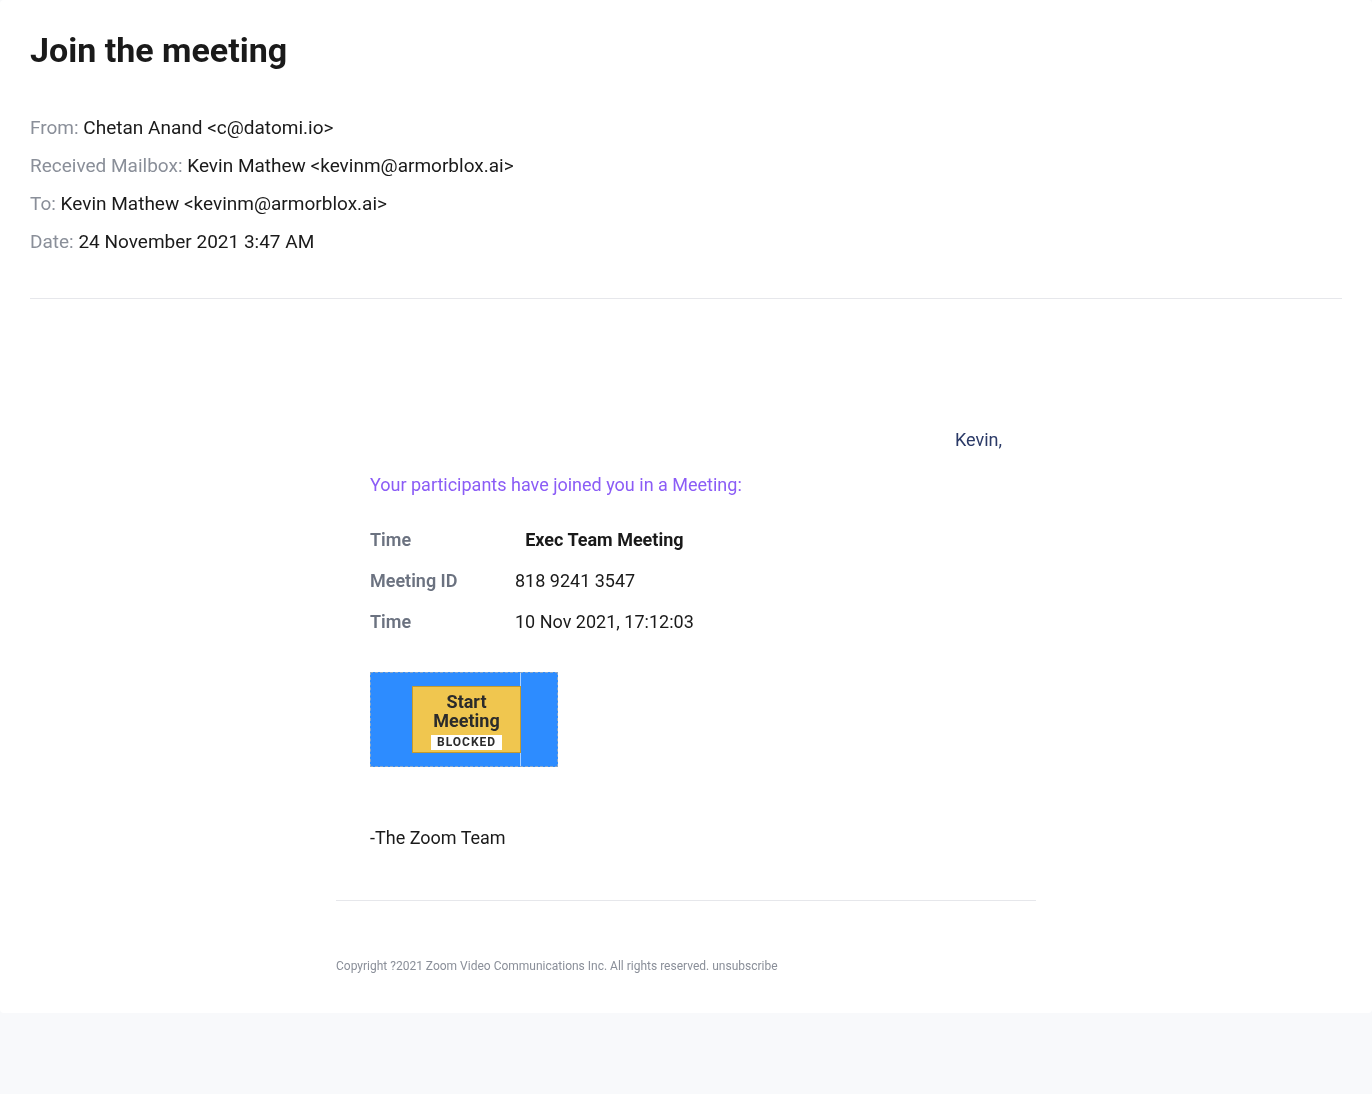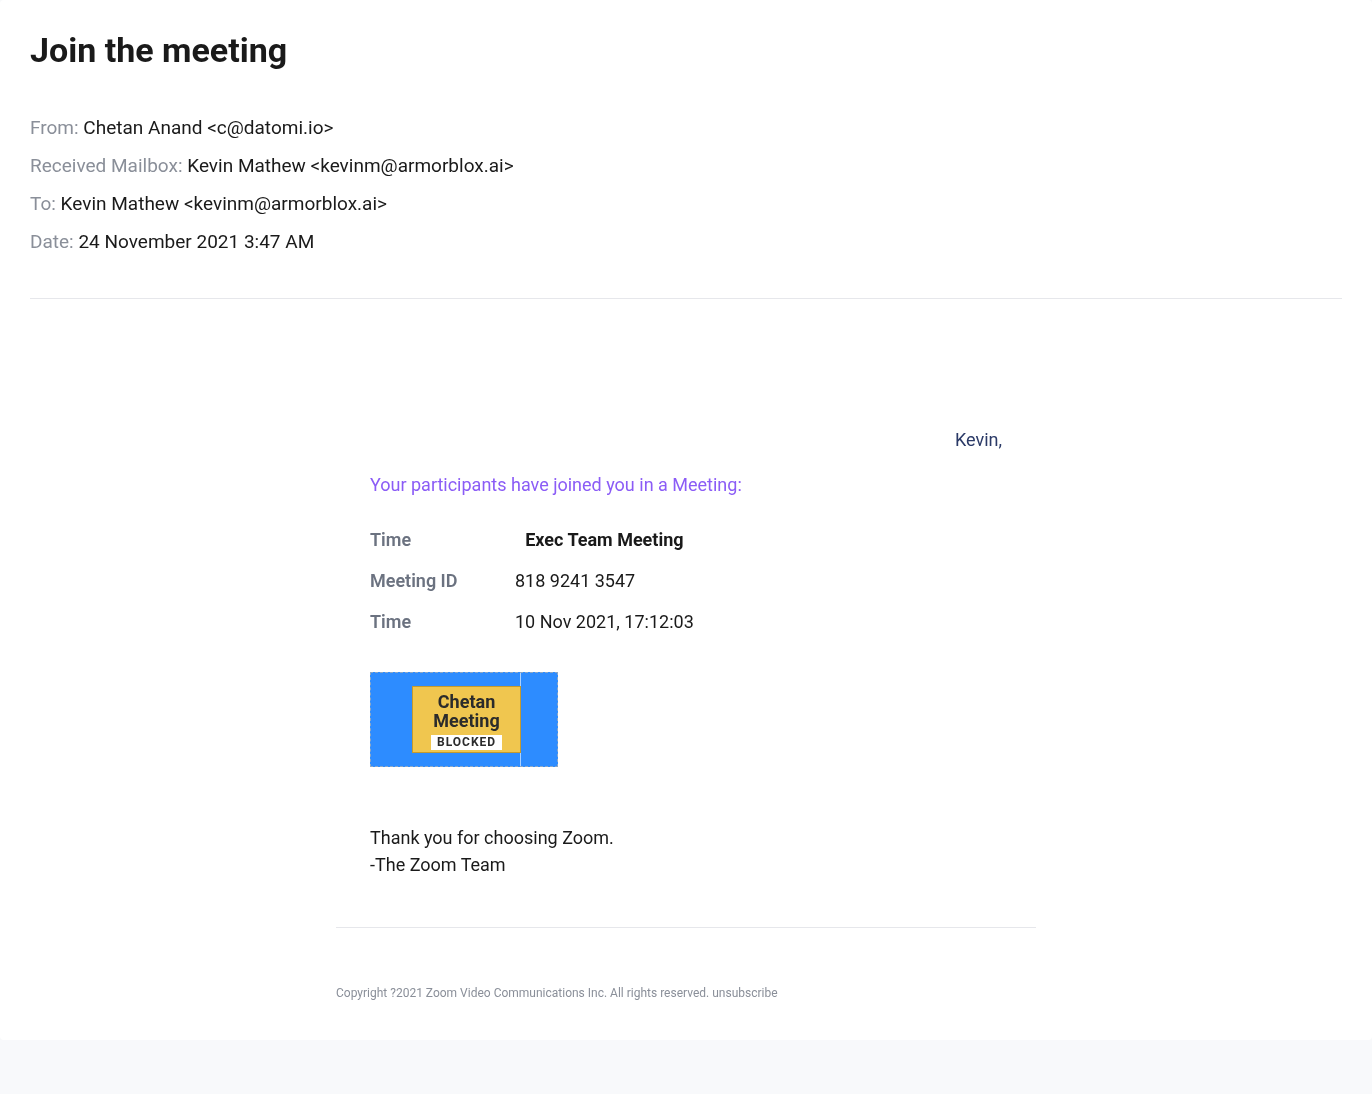--- a/index.html
+++ b/index.html
@@ -196,27 +196,26 @@
         <tr>
           <td class="label">Time</td>
           <td class="value">10 Nov 2021, 17:12:03</td>
         </tr>
       </tbody>
         </table>
 
       <div class="start-button-wrap">
         <div class="divider-vert"></div>
         <div class="start-button-inner">
-          <div>Chetan</div>
+          <div>Start</div>
           <div>Meeting</div>
           <span class="blocked-badge">BLOCKED</span>
         </div>
       </div>
 
-      <div class="thanks">Thank you for choosing Zoom.</div>
       <div class="signature">-The Zoom Team</div>
 
     </div>
 
     <hr class="footer-divider">
 
     <div class="footer">
       <span>Copyright ?2021 Zoom Video Communications Inc. All rights reserved. </span><span class="unsub">unsubscribe</span>
     </div>
   </div>

